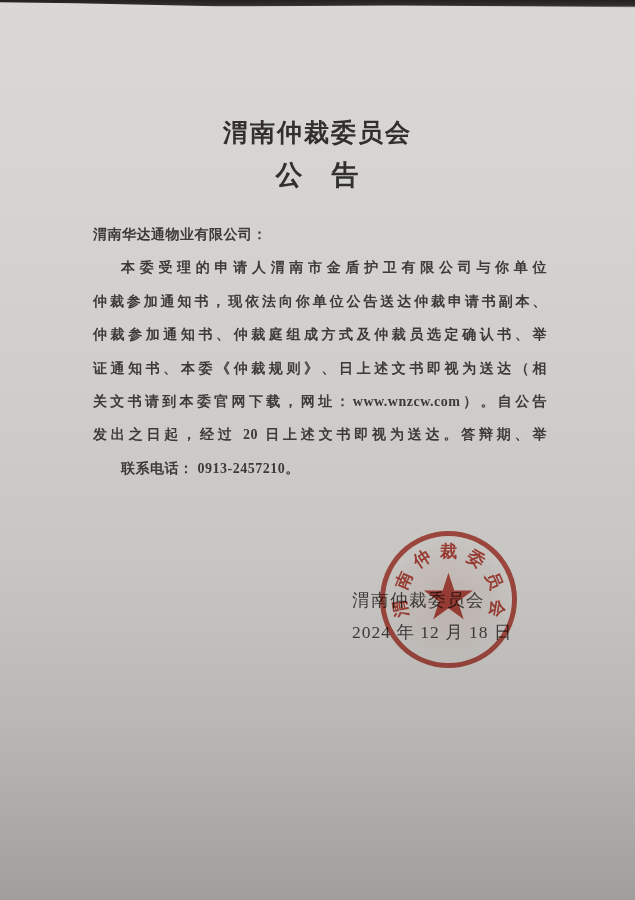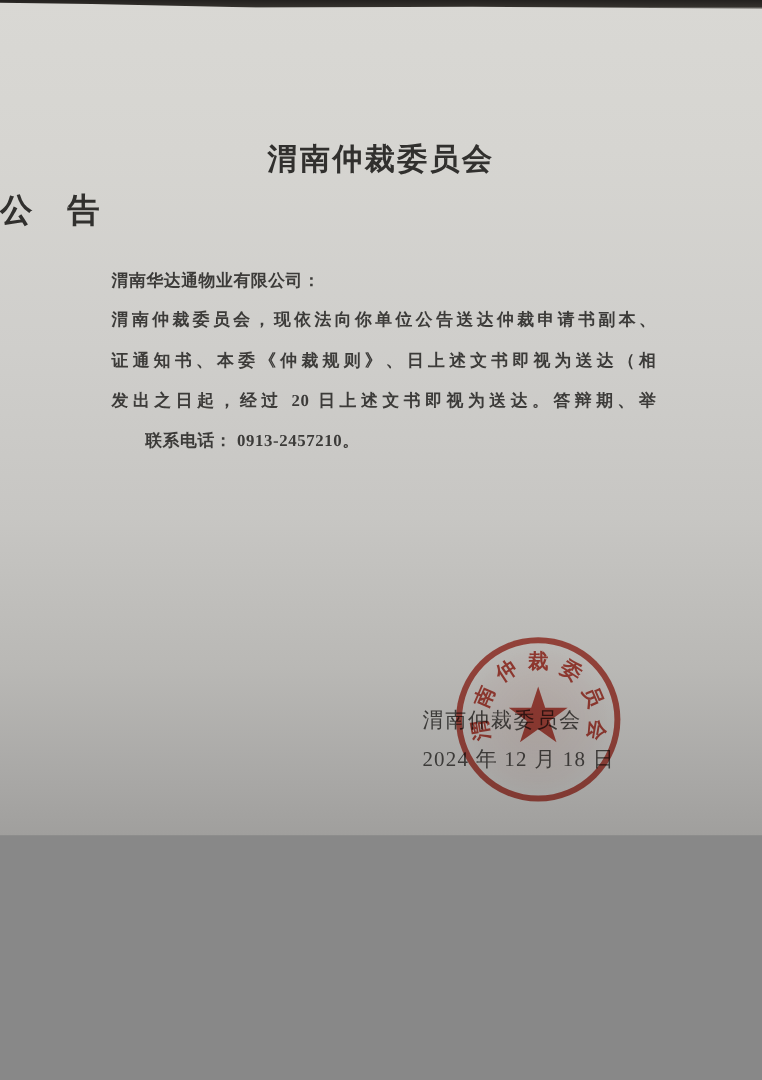--- a/index.html
+++ b/index.html
@@ -3,40 +3,41 @@
 <meta charset="utf-8">
 <style>
   html, body { margin: 0; padding: 0; }
   body {
     width: 635px; height: 900px;
     font-family: "Liberation Serif", "DejaVu Serif", serif;
     background: #888;
   }
   .page {
     position: relative;
-    width: 635px; height: 696px;
+    width: 635px; height: 900px;
     overflow: hidden;
     background: linear-gradient(180deg,
       #d9d8d4 0%, #d6d5d1 18%, #cfcecb 42%,
       #c7c6c3 62%, #b9b8b5 80%, #a9a8a6 93%, #a09f9d 100%);
   }
   
   .photo-edge {
     position: absolute; top: 0; left: 0; right: 0; height: 9px;
     background: linear-gradient(180deg, #23211f 0%, #33302c 60%, rgba(51,48,44,0) 100%);
     clip-path: polygon(0 0, 100% 0, 100% 80%, 62% 62%, 34% 70%, 12% 36%, 0 26%);
   }
   .title {
     position: absolute; top: 116px; left: 0; width: 100%;
     text-align: center;
     font-size: 25px; font-weight: 700; color: #31302e;
     letter-spacing: 2px;
   }
   .subtitle {
     position: absolute; top: 157px; left: 0; width: 100%;
+    text-align: center;
     font-size: 27px; font-weight: 700; color: #31302e;
     letter-spacing: 1px;
   }
   .body-text {
     position: absolute; left: 93px; top: 218px; width: 454px;
     color: #3c3b39;
     font-size: 14px;
     font-weight: bold;
   }
   .line {
@@ -92,22 +93,25 @@
 <div class="page">
 
   <div class="photo-edge"></div>
 
   <div class="title">渭南仲裁委员会</div>
 
   <div class="subtitle">公　告</div>
 
   <div class="body-text">
     <div class="line">渭南华达通物业有限公司：</div>
-    <div class="line fill">渭南仲裁委员会，现依法向你单位公告送达仲裁申请书副本、</div>
+    <div class="line fill indent">本委受理的申请人渭南市金盾护卫有限公司与你单位</div>
+    <div class="line fill">仲裁参加通知书，现依法向你单位公告送达仲裁申请书副本、</div>
+    <div class="line fill">仲裁参加通知书、仲裁庭组成方式及仲裁员选定确认书、举</div>
     <div class="line fill">证通知书、本委《仲裁规则》、日上述文书即视为送达（相</div>
+    <div class="line fill">关文书请到本委官网下载，网址：www.wnzcw.com）。自公告</div>
     <div class="line fill">发出之日起，经过 20 日上述文书即视为送达。答辩期、举</div>
     <div class="line indent">联系电话： 0913-2457210。</div>
   </div>
 
   <div class="signature">渭南仲裁委员会</div>
 
   <div class="date">2024 年 12 月 18 日</div>
 
   <div class="seal">
     <span class="seal-star">★</span>

